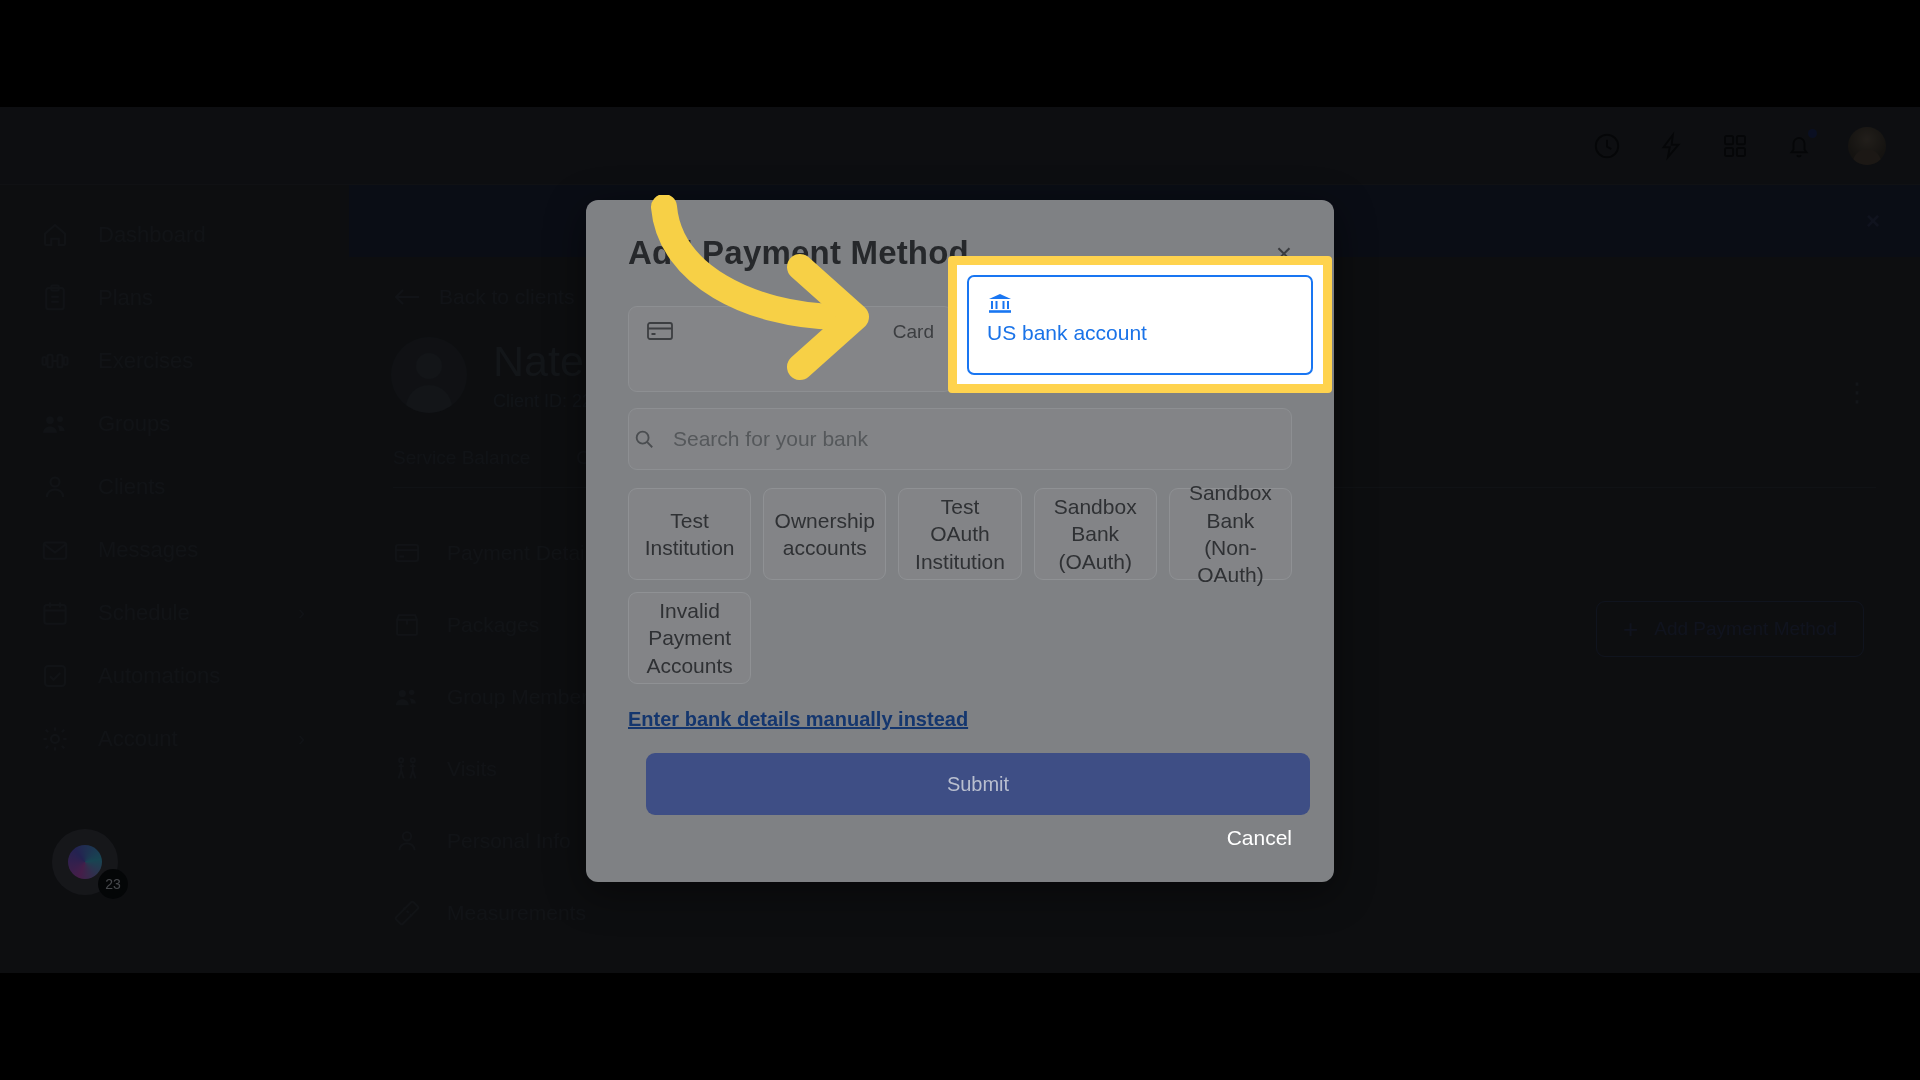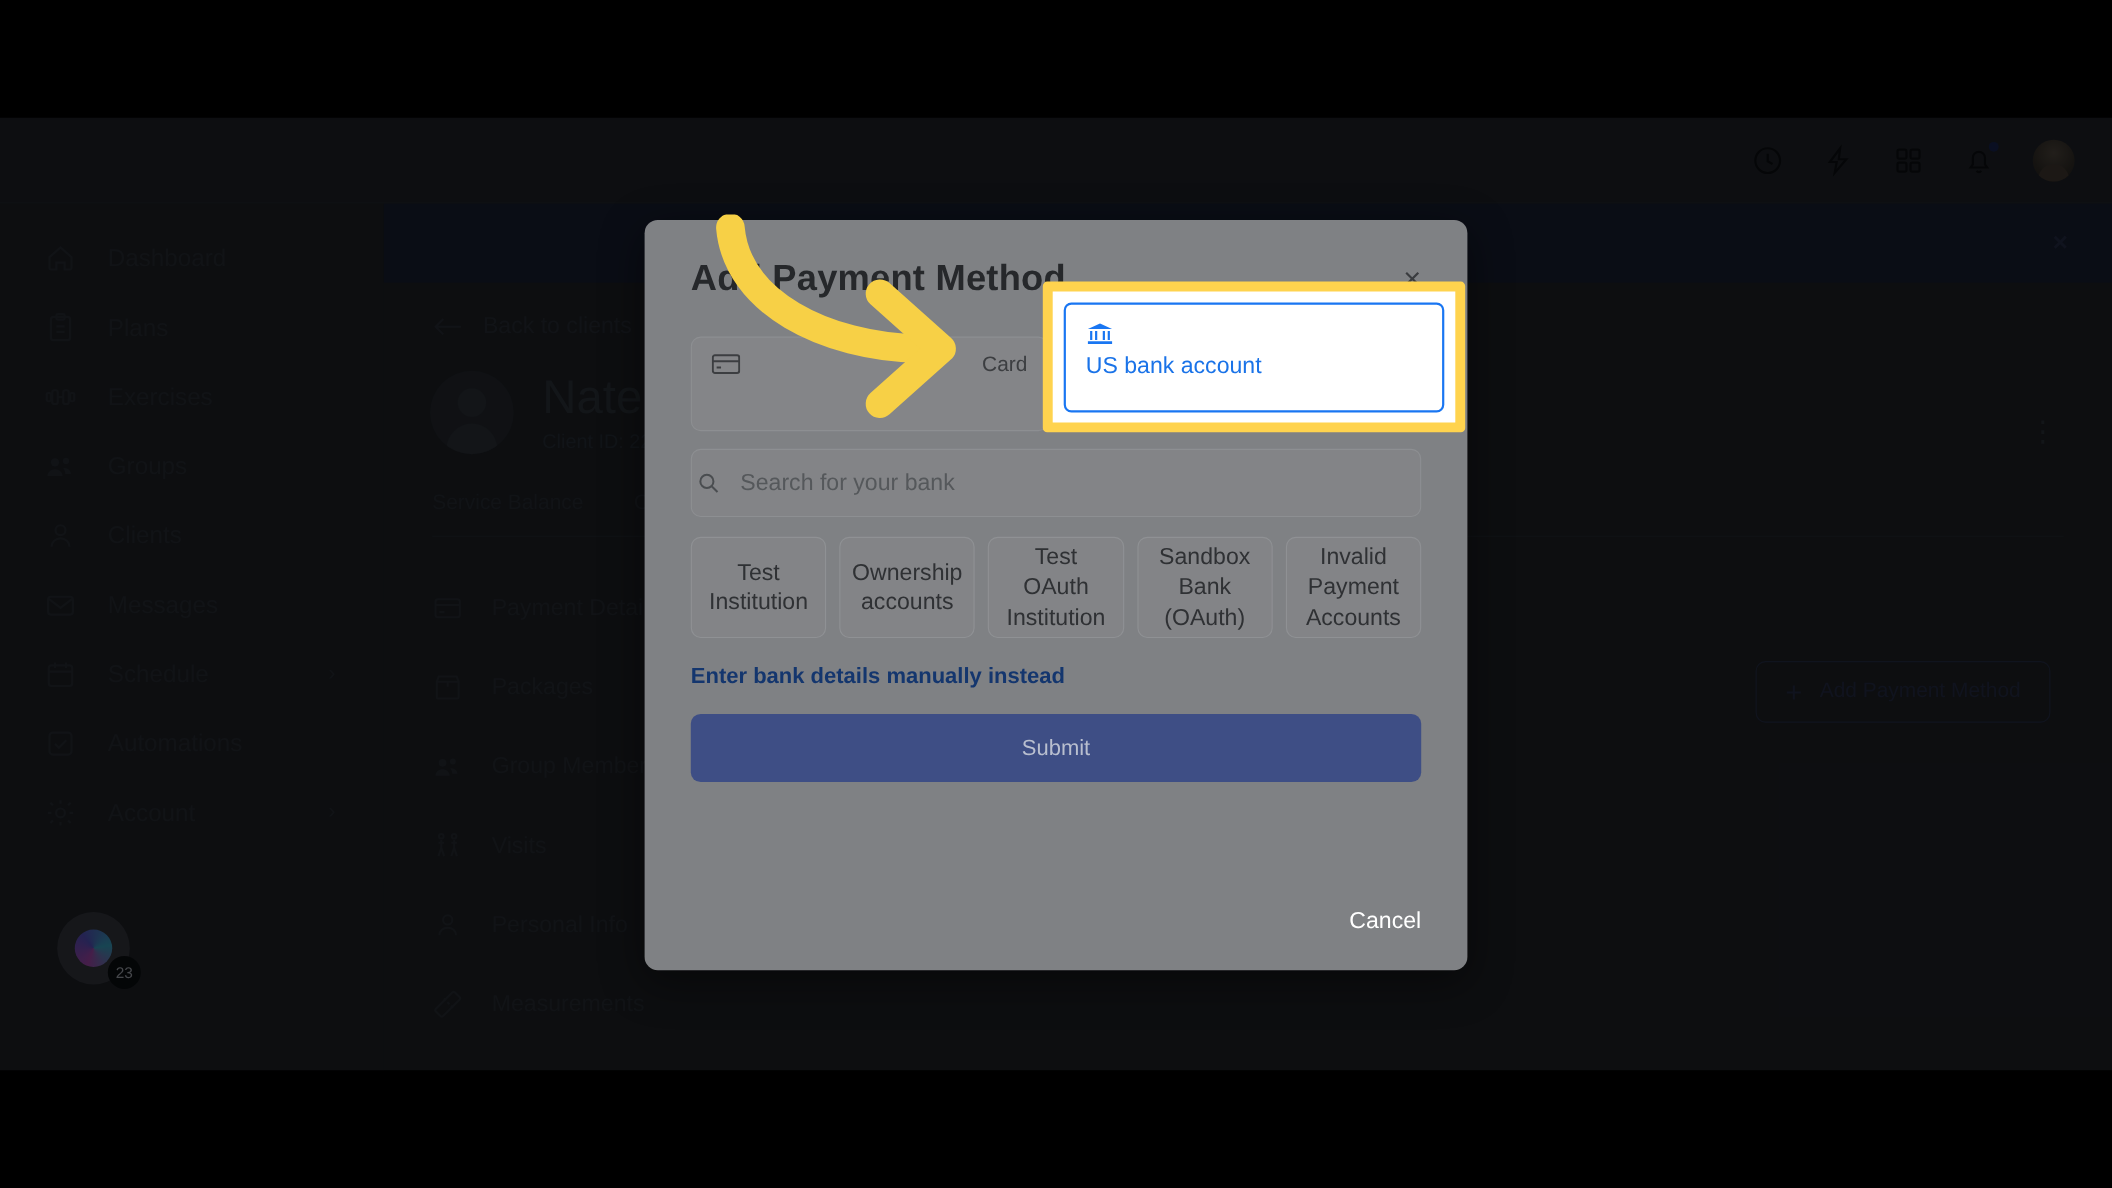--- a/index.html
+++ b/index.html
@@ -173,26 +173,28 @@
   .bank-card {
     height: 92px; border:1px solid #8f9194; border-radius: 9px;
     background: rgba(255,255,255,0.03);
     display:flex; align-items:center; justify-content:center;
     text-align:center; padding: 6px 10px;
     color:#2f3134; font-size: 21px; line-height: 1.3;
   }
   .manual-link {
     display:inline-block; margin-top: 24px;
     color:#14366e; font-size: 20px; font-weight:600;
+    text-decoration: underline;
   }
   .submit-btn {
     margin-top: 22px; width: 100%; height: 62px;
     background: #3e4e85; border:0; border-radius: 9px;
     color:#b9bfcf; font-size: 20px;
     font-family:"Liberation Sans",sans-serif;
+    margin-left:18px;
   }
   .cancel-link {
     position:absolute; right: 42px; bottom: 32px;
     color:#ffffff; font-size: 21px;
   }
   
   .hl-box {
     position:absolute; left: 948px; top: 256px;
     width: 384px; height: 137px;
     background: #fff; border: 9px solid #ffd34e;
@@ -493,20 +495,21 @@
           <path d="M15.5 15.5 21 21"></path>
         </svg>
       <input type="text" placeholder="Search for your bank" style="">
     </div>
 
     <div class="bank-grid">
       <div class="bank-card">Test Institution</div>
       <div class="bank-card">Ownership accounts</div>
       <div class="bank-card">Test OAuth Institution</div>
       <div class="bank-card">Sandbox Bank (OAuth)</div>
+      <div class="bank-card">Sandbox Bank (Non-OAuth)</div>
       <div class="bank-card">Invalid Payment Accounts</div>
     </div>
 
     <a class="manual-link">Enter bank details manually instead</a>
 
     <button class="submit-btn">Submit</button>
 
     <div class="cancel-link">Cancel</div>
   </div>
 

